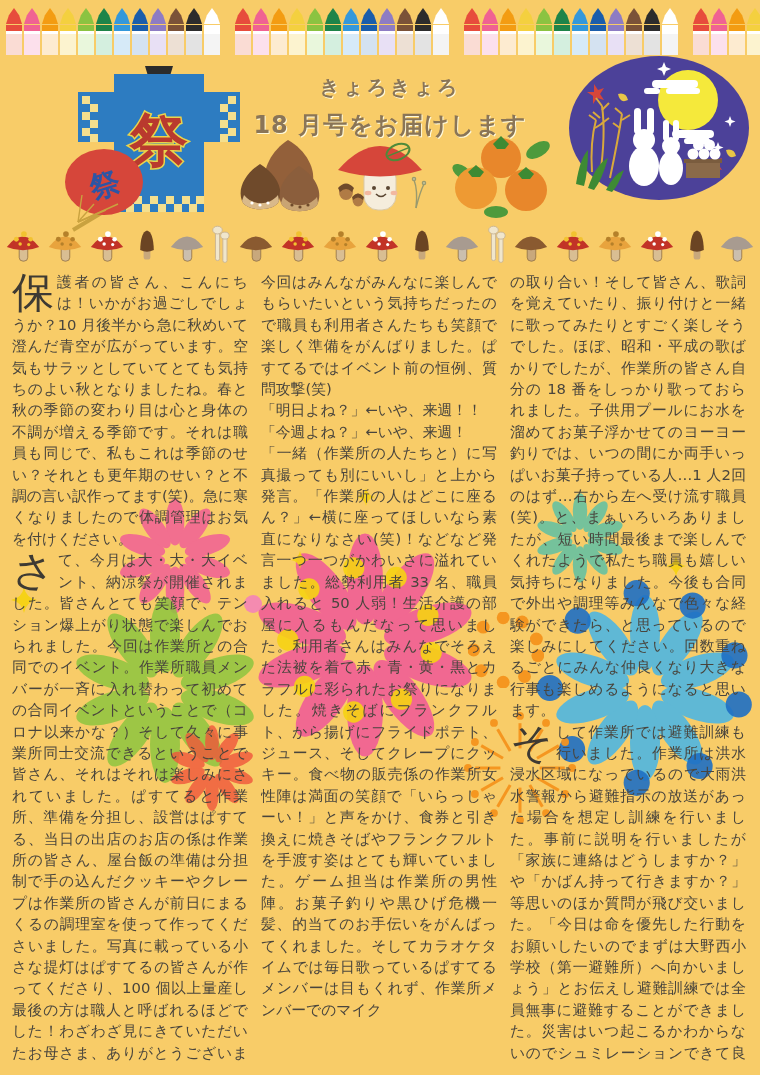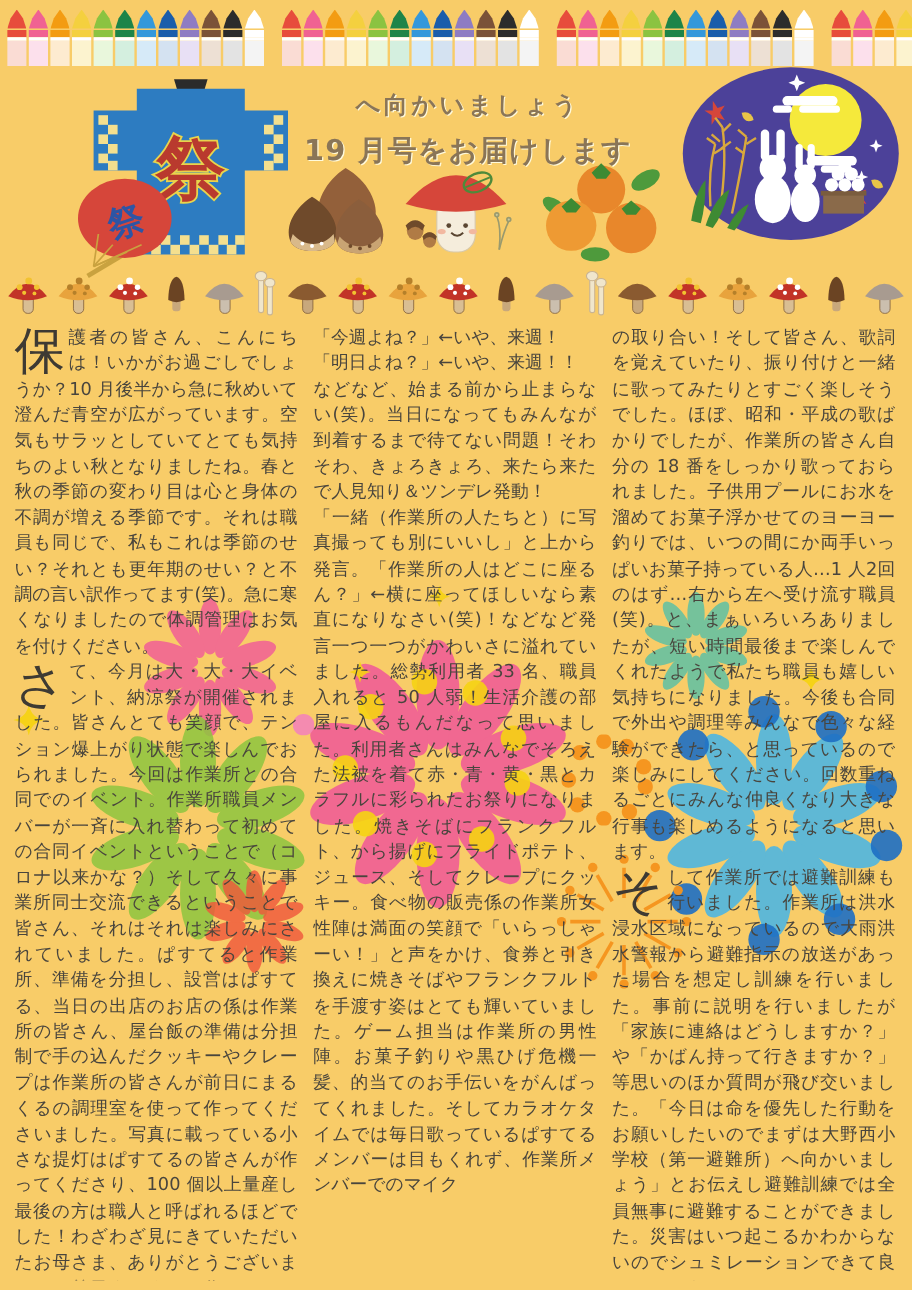--- a/index.html
+++ b/index.html
@@ -432,22 +432,22 @@
           <circle cx="138" cy="100" r="5.5" fill="#FFFFFF"></circle>
           <circle cx="149" cy="100" r="5.5" fill="#FFFFFF"></circle>
         <circle cx="132.5" cy="91" r="5.5" fill="#FFFFFF"></circle>
           <circle cx="143.5" cy="91" r="5.5" fill="#FFFFFF"></circle>
         <circle cx="138" cy="82" r="5.5" fill="#FFFFFF"></circle>
       </g>
     </svg>
   </div>
 
   <div class="title">
-    <div class="title-1">へ向かいましょう</div>
-    <div class="title-2">19 月号をお届けします</div>
+    <div class="title-1">きょろきょろ</div>
+    <div class="title-2">18 月号をお届けします</div>
   </div>
 
 
   <div class="mushroom-divider" id="mushrooms">
       <div><svg width="38" height="40" viewBox="0 0 40 42">
           <rect x="16" y="18" width="9" height="20" rx="4" fill="#D9BE93" stroke="#8a6a42" stroke-width="0.8"></rect>
           <path d="M3 23 Q20 1 37 23 Q20 30 3 23 Z" fill="#C23327"></path>
           <circle cx="13" cy="15" r="2.6" fill="#F2C230"></circle>
           <circle cx="21" cy="9.5" r="3" fill="#F2C230"></circle>
           <circle cx="28" cy="15" r="2.4" fill="#F2C230"></circle>
@@ -724,23 +724,23 @@
           <circle cx="9" cy="9" r="9" fill="#F484B8"></circle>
         </svg></div>
     </div>
 
   <div class="columns">
     <div class="col" id="col1">
         <p><span class="dropcap">保</span>護者の皆さん、こんにちは！いかがお過ごしでしょうか？10 月後半から急に秋めいて澄んだ青空が広がっています。空気もサラッとしていてとても気持ちのよい秋となりましたね。春と秋の季節の変わり目は心と身体の不調が増える季節です。それは職員も同じで、私もこれは季節のせい？それとも更年期のせい？と不調の言い訳作ってます(笑)。急に寒くなりましたので体調管理はお気を付けください。</p>
         <p><span class="dropcap">さ</span>て、今月は大・大・大イベント、納涼祭が開催されました。皆さんとても笑顔で、テンション爆上がり状態で楽しんでおられました。今回は作業所との合同でのイベント。作業所職員メンバーが一斉に入れ替わって初めての合同イベントということで（コロナ以来かな？）そして久々に事業所同士交流できるということで皆さん、それはそれは楽しみにされていました。ぱすてると作業所、準備を分担し、設営はぱすてる、当日の出店のお店の係は作業所の皆さん、屋台飯の準備は分担制で手の込んだクッキーやクレープは作業所の皆さんが前日にまるくるの調理室を使って作ってくださいました。写真に載っている小さな提灯はぱすてるの皆さんが作ってくださり、100 個以上量産し最後の方は職人と呼ばれるほどでした！わざわざ見にきていただいたお母さま、ありがとうございました。前日まるくるで作ったクレープの中身はチョコバナナ・栗クリームでとても美味しかったです。クッキーが焼きあがった頃ばすてるの利用者さん達がやって来られ、一緒にクッキーの袋詰めを手伝ってくださいました。</p>
       </div>
     <div class="col" id="col2">
+        <p>今回はみんながみんなに楽しんでもらいたいという気持ちだったので職員も利用者さんたちも笑顔で楽しく準備をがんばりました。ぱすてるではイベント前の恒例、質問攻撃(笑)</p>
+        <p>「明日よね？」←いや、来週！！</p>
         <p>「今週よね？」←いや、来週！</p>
-        <p>「明日よね？」←いや、来週！！</p>
-        <p>などなど、始まる前から止まらない(笑)。当日になってもみんなが到着するまで待てない問題！そわそわ、きょろきょろ、来たら来たで人見知り＆ツンデレ発動！</p>
         <p>「一緒（作業所の人たちと）に写真撮っても別にいいし」と上から発言。「作業所の人はどこに座るん？」←横に座ってほしいなら素直になりなさい(笑)！などなど発言一つ一つがかわいさに溢れていました。総勢利用者 33 名、職員入れると 50 人弱！生活介護の部屋に入るもんだなって思いました。利用者さんはみんなでそろえた法被を着て赤・青・黄・黒とカラフルに彩られたお祭りになりました。焼きそばにフランクフルト、から揚げにフライドポテト、ジュース、そしてクレープにクッキー。食べ物の販売係の作業所女性陣は満面の笑顔で「いらっしゃーい！」と声をかけ、食券と引き換えに焼きそばやフランクフルトを手渡す姿はとても輝いていました。ゲーム担当は作業所の男性陣。お菓子釣りや黒ひげ危機一髪、的当てのお手伝いをがんばってくれました。そしてカラオケタイムでは毎日歌っているぱすてるメンバーは目もくれず、作業所メンバーでのマイク</p>
       </div>
     <div class="col" id="col3">
         <p>の取り合い！そして皆さん、歌詞を覚えていたり、振り付けと一緒に歌ってみたりとすごく楽しそうでした。ほぼ、昭和・平成の歌ばかりでしたが、作業所の皆さん自分の 18 番をしっかり歌っておられました。子供用プールにお水を溜めてお菓子浮かせてのヨーヨー釣りでは、いつの間にか両手いっぱいお菓子持っている人…1 人2回のはず…右から左へ受け流す職員(笑)。と、まぁいろいろありましたが、短い時間最後まで楽しんでくれたようで私たち職員も嬉しい気持ちになりました。今後も合同で外出や調理等みんなで色々な経験ができたら、と思っているので楽しみにしてください。回数重ねるごとにみんな仲良くなり大きな行事も楽しめるようになると思います。</p>
         <p><span class="dropcap">そ</span>して作業所では避難訓練も行いました。作業所は洪水浸水区域になっているので大雨洪水警報から避難指示の放送があった場合を想定し訓練を行いました。事前に説明を行いましたが「家族に連絡はどうしますか？」や「かばん持って行きますか？」等思いのほか質問が飛び交いました。「今日は命を優先した行動をお願いしたいのでまずは大野西小学校（第一避難所）へ向かいましょう」とお伝えし避難訓練では全員無事に避難することができました。災害はいつ起こるかわからないのでシュミレーションできて良かったです。</p>
       </div>
   </div>
 </div>
 
 </body></html>

